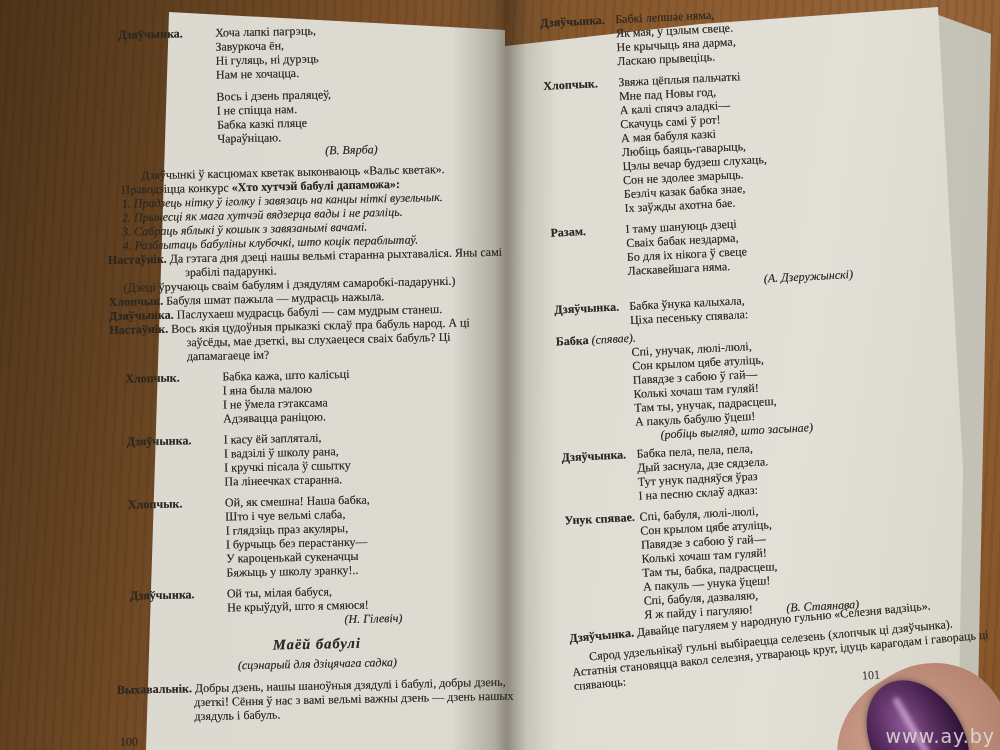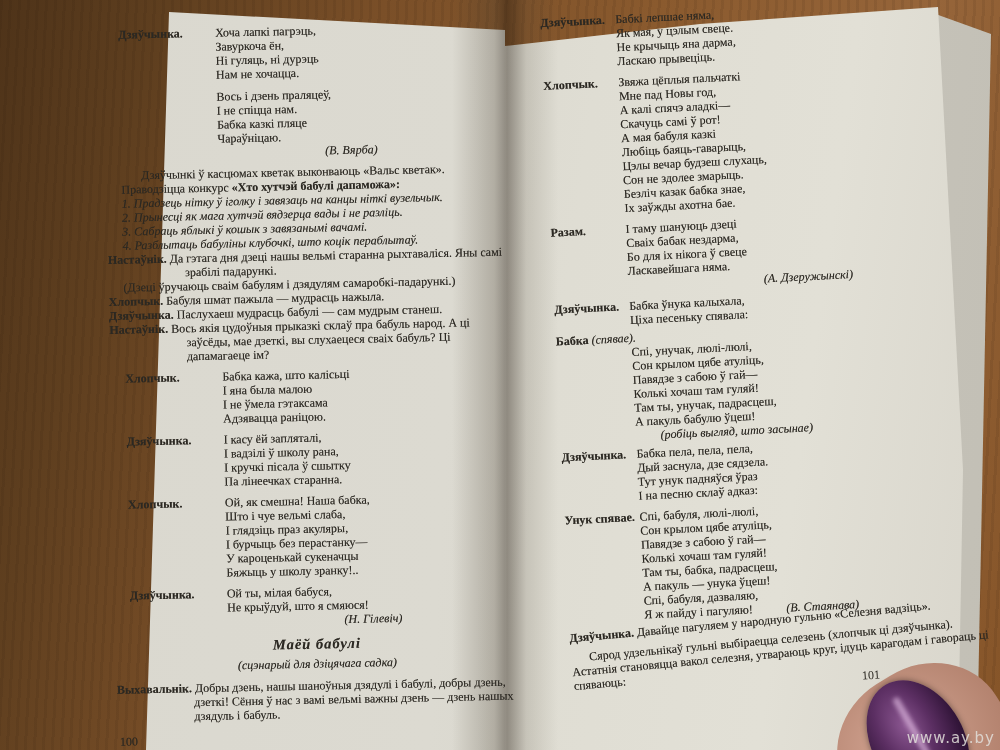--- a/index.html
+++ b/index.html
@@ -63,21 +63,21 @@
     background:radial-gradient(ellipse at 45% 35%,#8a5690 0%,#5c2f63 35%,#321539 70%,#1d0b20 100%);
     box-shadow:0 0 6px rgba(0,0,0,0.45);
   }
   .nail::after{
     content:'';position:absolute;left:44px;top:16px;width:7px;height:74px;
     background:rgba(255,220,255,0.5);border-radius:4px;filter:blur(2px);
   }
   .watermark{
     position:absolute;right:5px;bottom:3px;z-index:60;
     font-family:"DejaVu Sans","Liberation Sans",sans-serif;
-    font-size:15px;letter-spacing:1px;color:rgba(226,223,219,0.85);
+    font-size:19px;letter-spacing:1px;color:rgba(226,223,219,0.85);
   }
 </style>
 </head>
 <body>
 
 <div>
 
   <div class="page page-under"></div>
   <div class="page page-left"></div>
   <div class="page page-right"></div>

